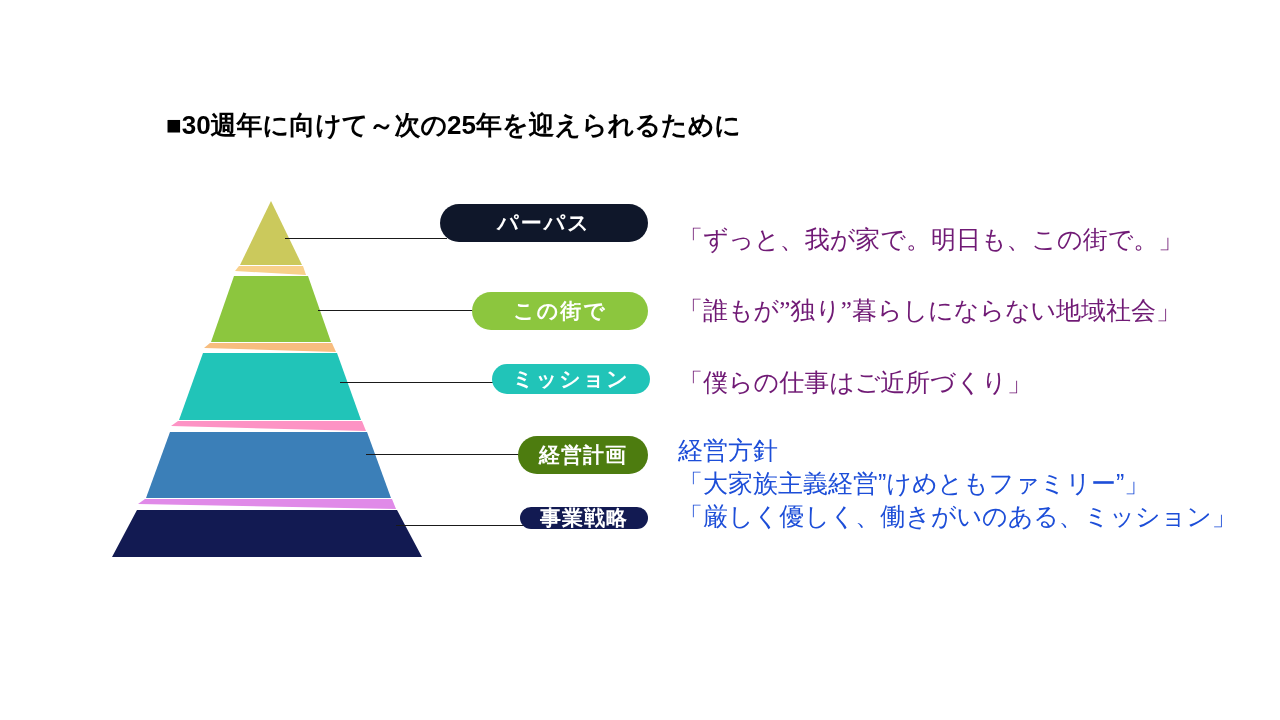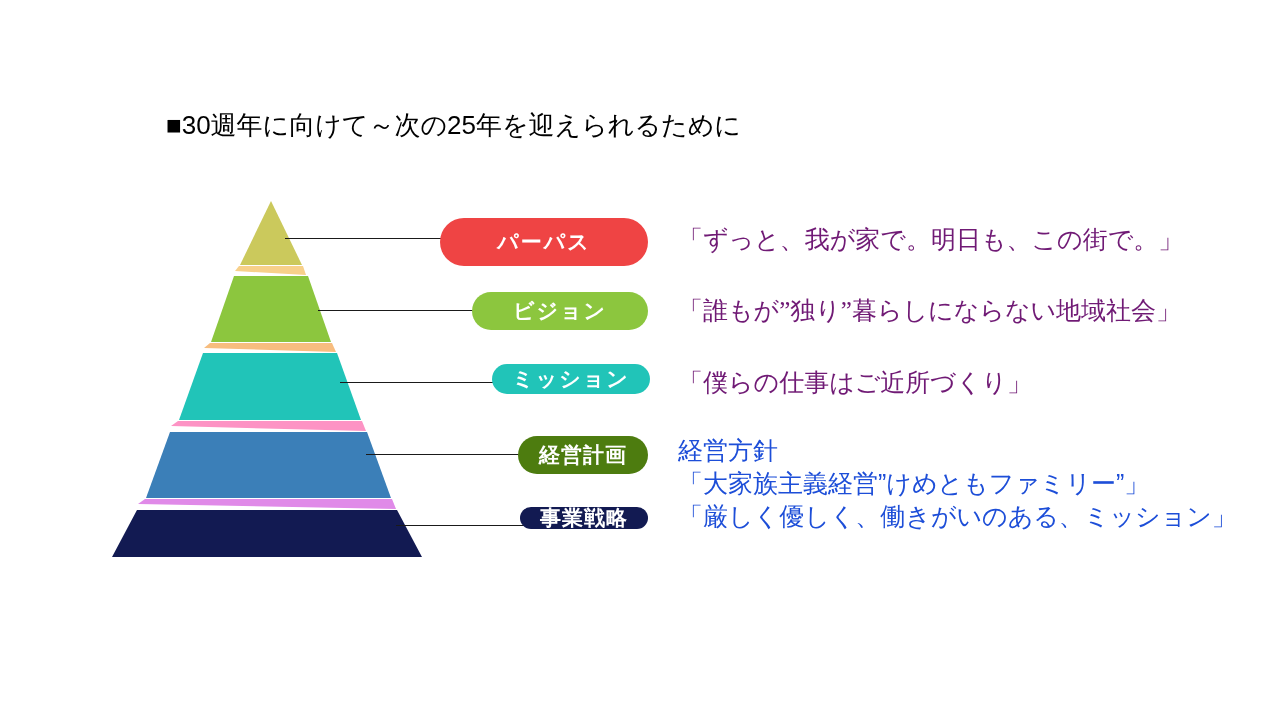--- a/index.html
+++ b/index.html
@@ -22,21 +22,21 @@
     height: 720px;
     background: #ffffff;
   }
 
   
   #slide-title {
     position: absolute;
     left: 166px;
     top: 108px;
     font-family: "Liberation Sans", sans-serif;
-    font-weight: normal;
+    font-weight: bold;
     font-size: 26px;
     line-height: 34px;
     color: #000000;
     letter-spacing: 0px;
     white-space: nowrap;
   }
 
   
   #pyramid-svg {
     position: absolute;
@@ -132,26 +132,26 @@
   <div class="connector" style="left:285px; top:238px; width:162px;"></div>
 
   <div class="connector" style="left:318px; top:310px; width:160px;"></div>
 
   <div class="connector" style="left:340px; top:382px; width:158px;"></div>
 
   <div class="connector" style="left:366px; top:454px; width:158px;"></div>
 
   <div class="connector" style="left:396px; top:525px; width:130px;"></div>
 
-  <div class="pill pill-kana" style="left:440px; top:218px; width:208px; height:48px; background:#ef4444;">
+  <div class="pill pill-kana" style="left:440px; top:204px; width:208px; height:38px; background:#0f172a;">
     <span>パーパス</span>
   </div>
 
   <div class="pill pill-kana" style="left:472px; top:292px; width:176px; height:38px; background:#8cc63e;">
-    <span>ビジョン</span>
+    <span>この街で</span>
   </div>
 
   <div class="pill pill-kana" style="left:492px; top:364px; width:158px; height:30px; background:#21c4b8;">
     <span>ミッション</span>
   </div>
 
   <div class="pill pill-kanji" style="left:518px; top:436px; width:130px; height:38px; background:#4d7c0f;">
     <span>経営計画</span>
   </div>
 

